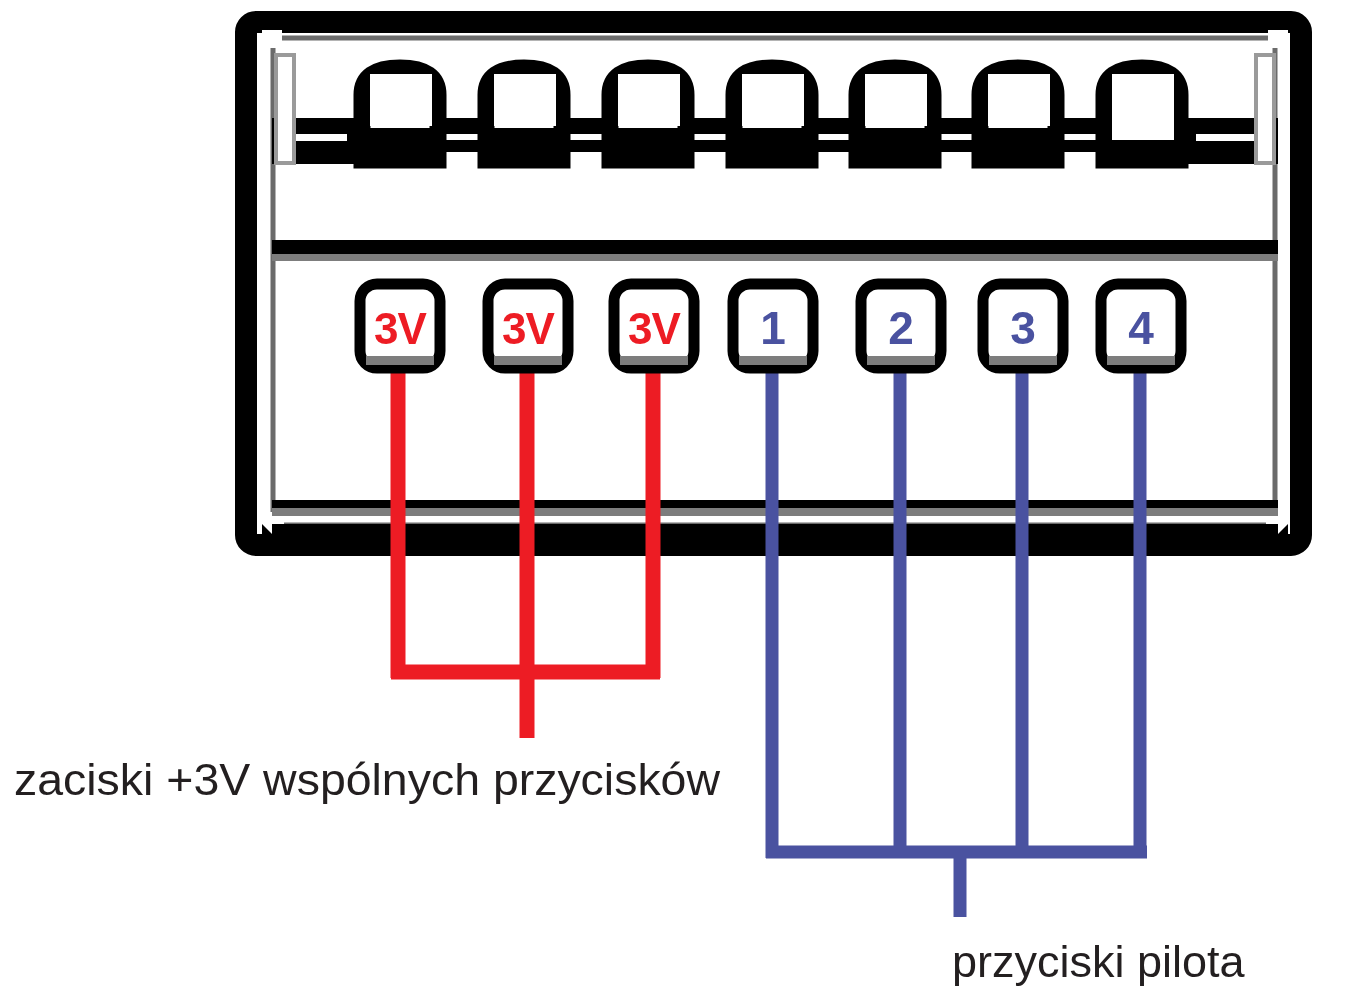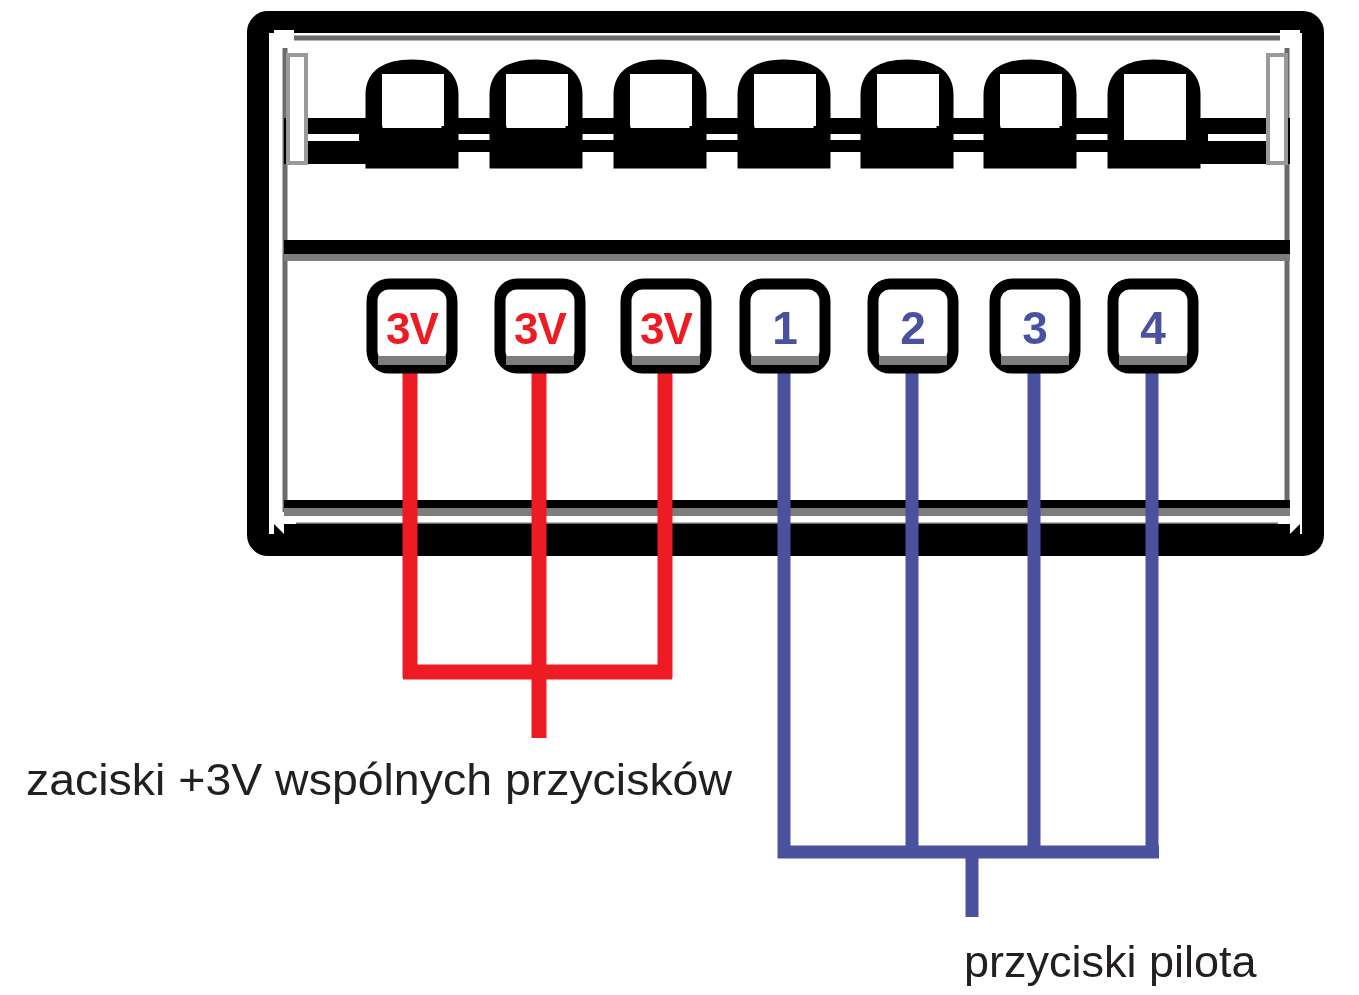--- a/index.html
+++ b/index.html
@@ -9,21 +9,21 @@
   }
   body {
     width: 1359px;
     height: 995px;
     position: relative;
     overflow: hidden;
     font-family: "Liberation Sans", sans-serif;
   }
   #stage {
     position: absolute;
-    left: 12px; top: 0;
+    left: 0; top: 0;
     width: 1102px;
     height: 995px;
   }
   svg#diagram {
     display: block;
     width: 1359px;
     height: 995px;
   }
   .term-label {
     font-family: "Liberation Sans", sans-serif;

